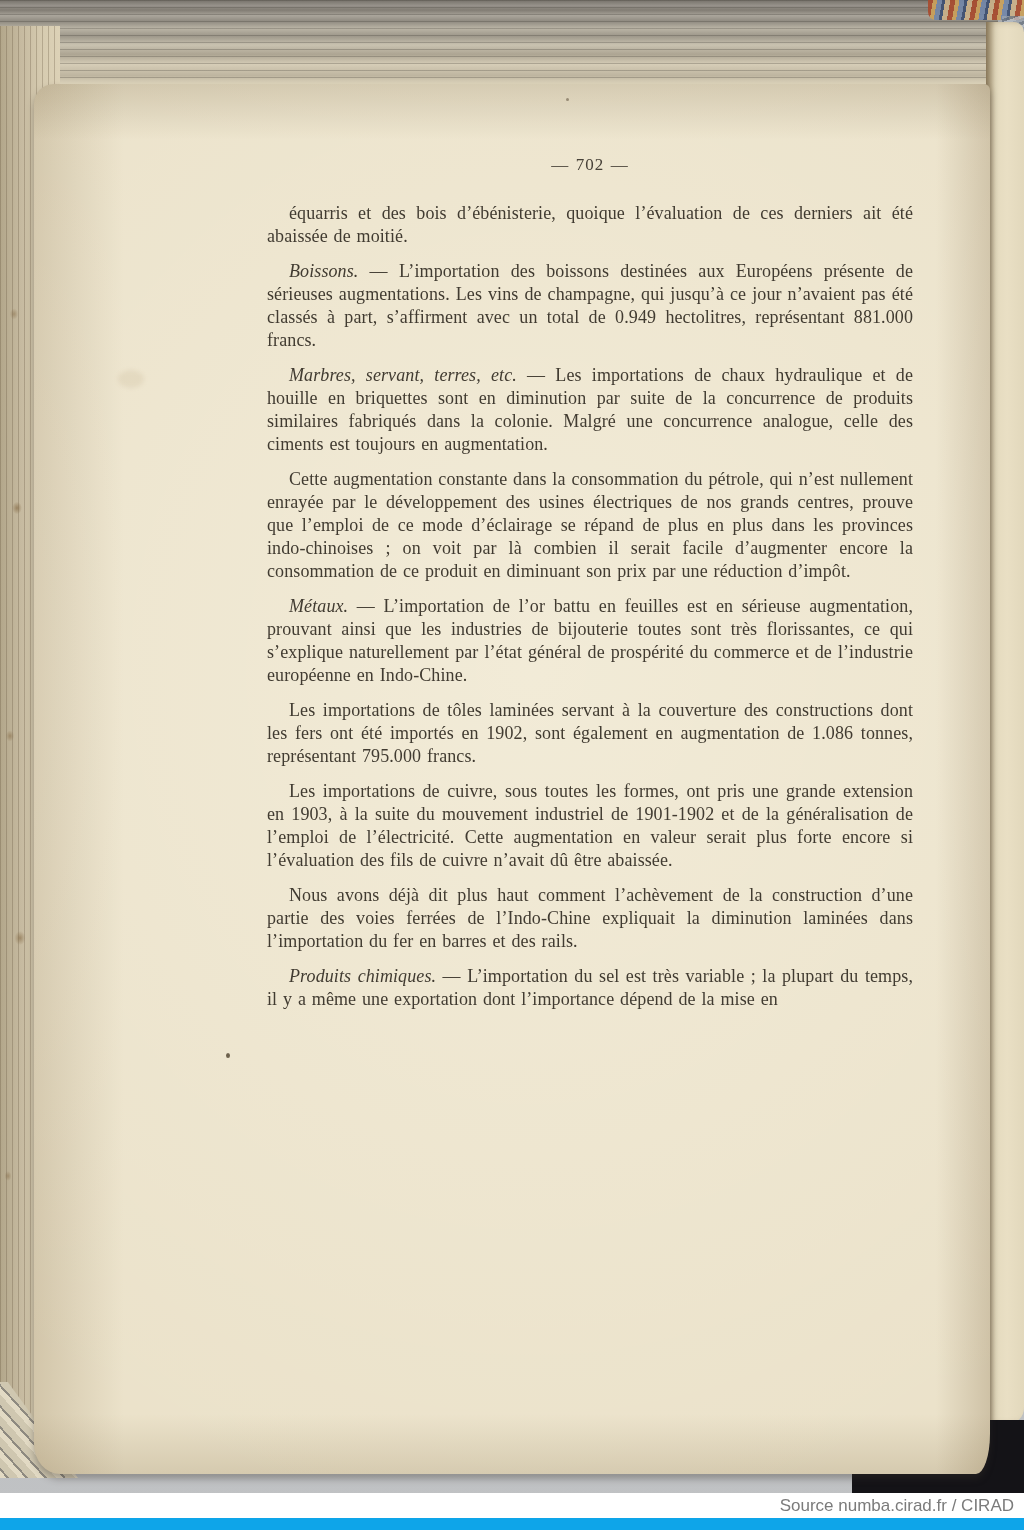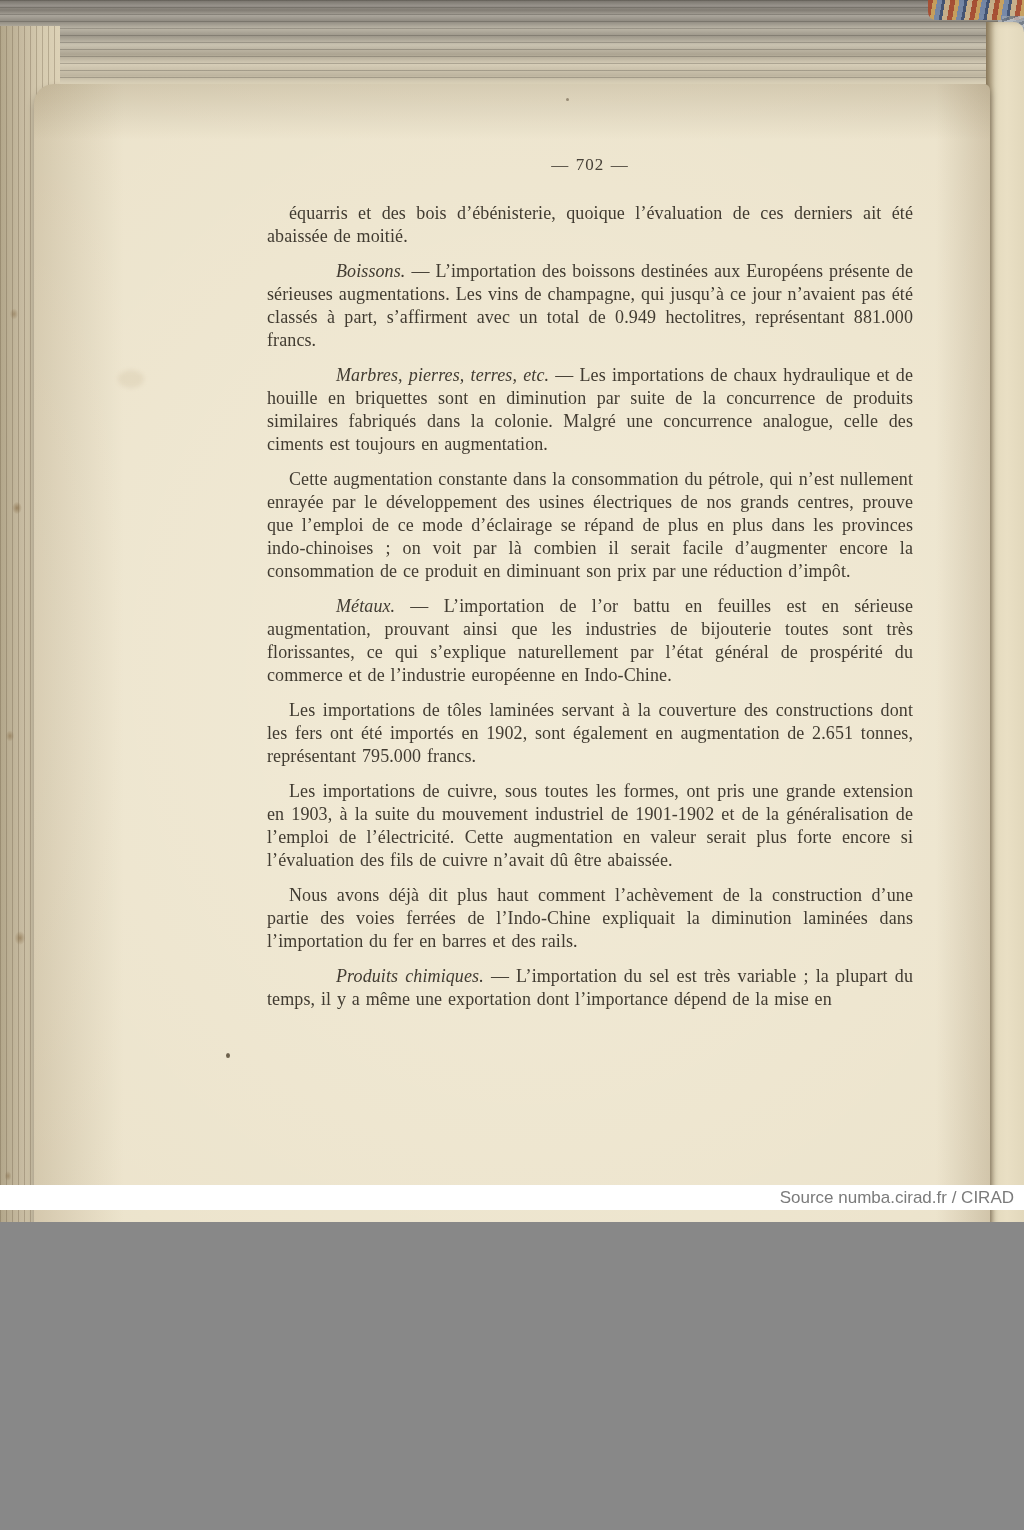--- a/index.html
+++ b/index.html
@@ -1,17 +1,17 @@
 <!DOCTYPE html>
 <html lang="fr"><head>
 <meta charset="utf-8">
 <style>
   html,body{margin:0;padding:0;background:#888;}
-  .viewer{position:relative;width:1024px;height:1222px;overflow:hidden;
-          background:#737373;font-family:"Liberation Serif","DejaVu Serif",serif;}
+  .viewer{position:relative;width:1024px;height:1530px;overflow:hidden;
+          background:#0ea5e9;font-family:"Liberation Serif","DejaVu Serif",serif;}
   
   .scan{position:absolute;left:0;top:0;width:1024px;height:1505px;overflow:hidden;
         background:linear-gradient(180deg,#a9abad 0%,#b2b4b7 60%,#c0c2c4 100%);}
   
   .top-stack{position:absolute;left:0;top:0;right:26px;height:92px;z-index:1;
     border-radius:0 0 0 26px;
     background:
       repeating-linear-gradient(180deg, rgba(58,54,47,.26) 0 1.5px, rgba(255,255,255,0) 1.5px 7px),
       linear-gradient(180deg,#76726a 0%,#96918a 6%,#827d74 11%,#aaa59b 17%,#8f8a80 23%,
         #bbb5a6 31%,#9d978a 39%,#c9c2b0 49%,#ada593 59%,#d6cdb7 70%,#beb5a0 82%,#e0d7be 92%,#e7ddc4 100%);}
@@ -60,21 +60,21 @@
   .speck.s2{left:532px;top:14px;width:3px;height:3px;background:rgba(66,52,32,.45);}
   .speck.s3{left:84px;top:286px;width:26px;height:18px;background:rgba(150,118,66,.10);filter:blur(2px);}
   
   .text-block{position:absolute;left:233px;top:72px;width:646px;color:#413b31;
     font-size:18px;line-height:23px;text-align:justify;word-spacing:1.2px;letter-spacing:.1px;}
   .pagenum{text-align:center;font-size:17px;line-height:18px;letter-spacing:1px;
     margin:0 0 28px 0;color:#474138;}
   .text-block p{margin:0 0 12px 0;text-indent:22px;}
   .text-block p.sec{margin-top:12px;}
   .text-block p.mt8{margin-top:8px;}
-  .lead{font-style:italic;margin-left:47px;}
+  .lead{font-style:italic;}
   
   .footer{position:absolute;left:0;bottom:12px;width:1024px;height:25px;background:#ffffff;z-index:6;
     font-family:Liberation Sans, sans-serif;}
   .footer span{position:absolute;right:10px;top:0;line-height:25px;font-size:17px;color:#7b7b7b;}
 </style>
 </head>
 <body>
 
 <div class="viewer">
   <div class="scan">
@@ -92,28 +92,28 @@
       <div class="speck s3"></div>
 
       <div class="text-block">
         <div class="pagenum">— 702 —</div>
 
         <p><span>équarris et des bois d’ébénisterie, quoique l’évaluation de ces derniers ait été abaissée de moitié.</span></p>
 
         <p class="sec"><span class="lead">Boissons.</span><span> — L’importation des boissons destinées aux Européens présente de sérieuses augmentations. Les vins de champagne, qui jusqu’à ce jour n’avaient pas été classés à part, s’affirment avec un total de 0.949 hectolitres, représentant 881.000 francs.</span></p>
 
 
-        <p class="sec"><span class="lead">Marbres, pierres, terres, etc.</span><span> — Les importations de chaux hydraulique et de houille en briquettes sont en diminution par suite de la concurrence de produits similaires fabriqués dans la colonie. Malgré une concurrence analogue, celle des ciments est toujours en augmentation.</span></p>
+        <p class="sec"><span class="lead">Marbres, servant, terres, etc.</span><span> — Les importations de chaux hydraulique et de houille en briquettes sont en diminution par suite de la concurrence de produits similaires fabriqués dans la colonie. Malgré une concurrence analogue, celle des ciments est toujours en augmentation.</span></p>
 
 
         <p><span>Cette augmentation constante dans la consommation du pétrole, qui n’est nullement enrayée par le développement des usines électriques de nos grands centres, prouve que l’emploi de ce mode d’éclairage se répand de plus en plus dans les provinces indo-chinoises ; on voit par là combien il serait facile d’augmenter encore la consommation de ce produit en diminuant son prix par une réduction d’impôt.</span></p>
 
         <p class="sec"><span class="lead">Métaux.</span><span> — L’importation de l’or battu en feuilles est en sérieuse augmentation, prouvant ainsi que les industries de bijouterie toutes sont très florissantes, ce qui s’explique naturellement par l’état général de prospérité du commerce et de l’industrie européenne en Indo-Chine.</span></p>
 
-        <p class="mt8"><span>Les importations de tôles laminées servant à la couverture des constructions dont les fers ont été importés en 1902, sont également en augmentation de 2.651 tonnes, représentant 795.000 francs.</span></p>
+        <p class="mt8"><span>Les importations de tôles laminées servant à la couverture des constructions dont les fers ont été importés en 1902, sont également en augmentation de 1.086 tonnes, représentant 795.000 francs.</span></p>
 
         <p><span>Les importations de cuivre, sous toutes les formes, ont pris une grande extension en 1903, à la suite du mouvement industriel de 1901-1902 et de la généralisation de l’emploi de l’électricité. Cette augmentation en valeur serait plus forte encore si l’évaluation des fils de cuivre n’avait dû être abaissée.</span></p>
 
         <p><span>Nous avons déjà dit plus haut comment l’achèvement de la construction d’une partie des voies ferrées de l’Indo-Chine expliquait la diminution laminées dans l’importation du fer en barres et des rails.</span></p>
 
         <p class="sec"><span class="lead">Produits chimiques.</span><span> — L’importation du sel est très variable ; la plupart du temps, il y a même une exportation dont l’importance dépend de la mise en</span></p>
       </div>
     </div>
   </div>
 

